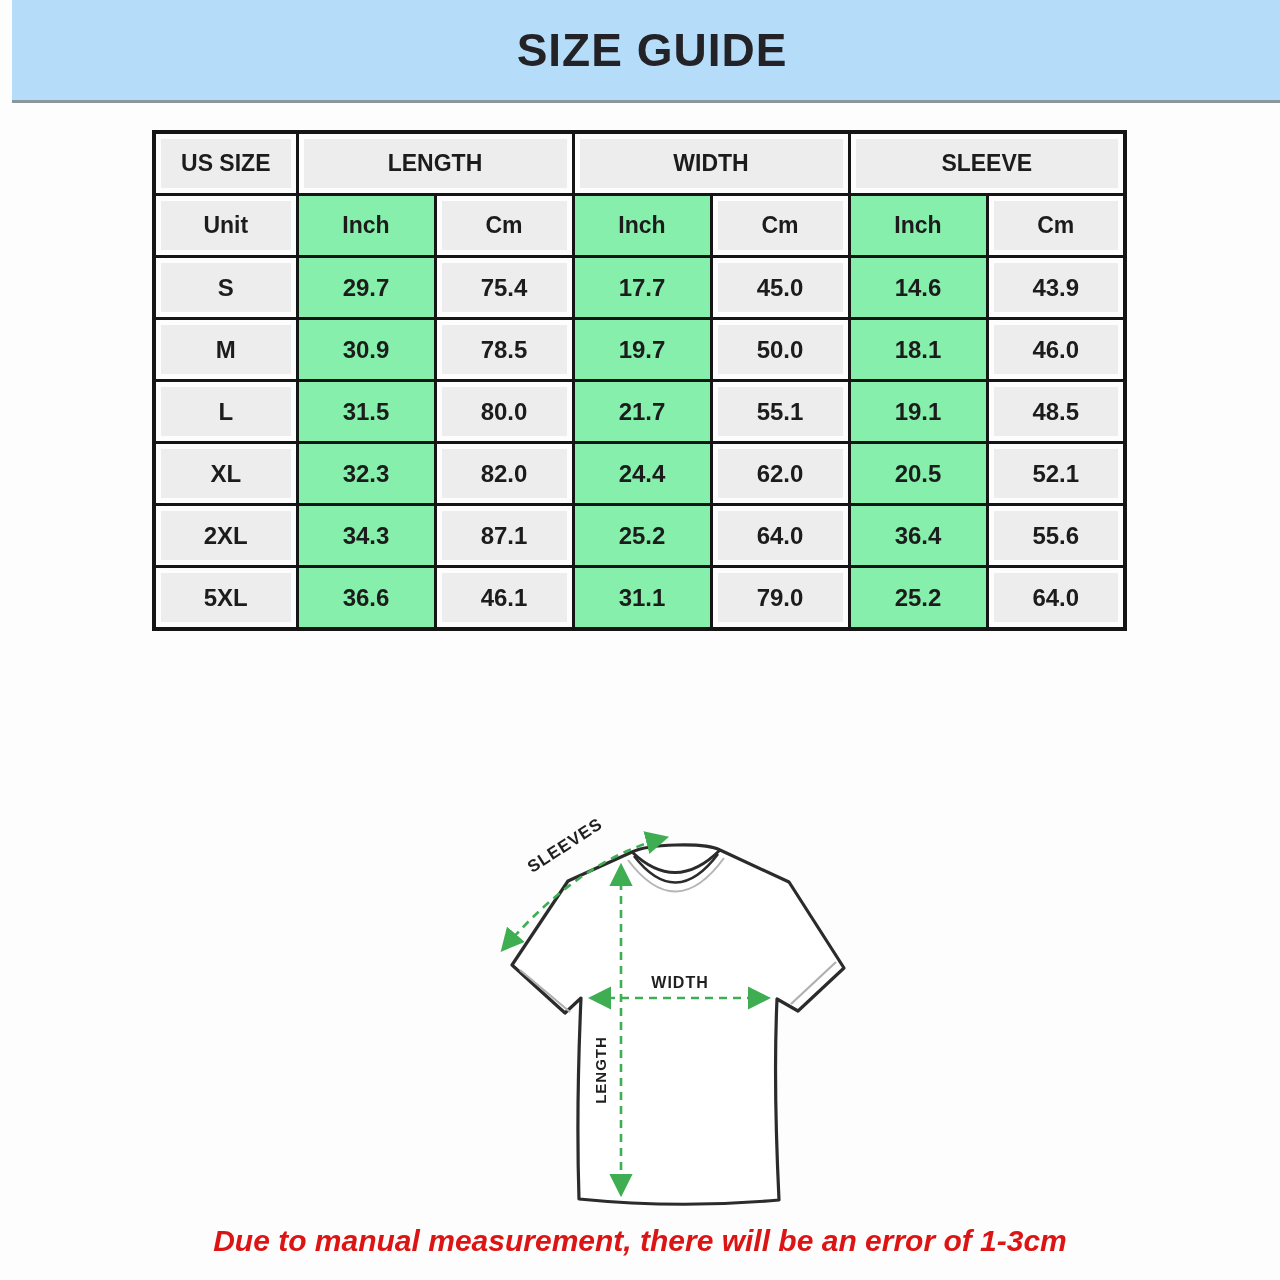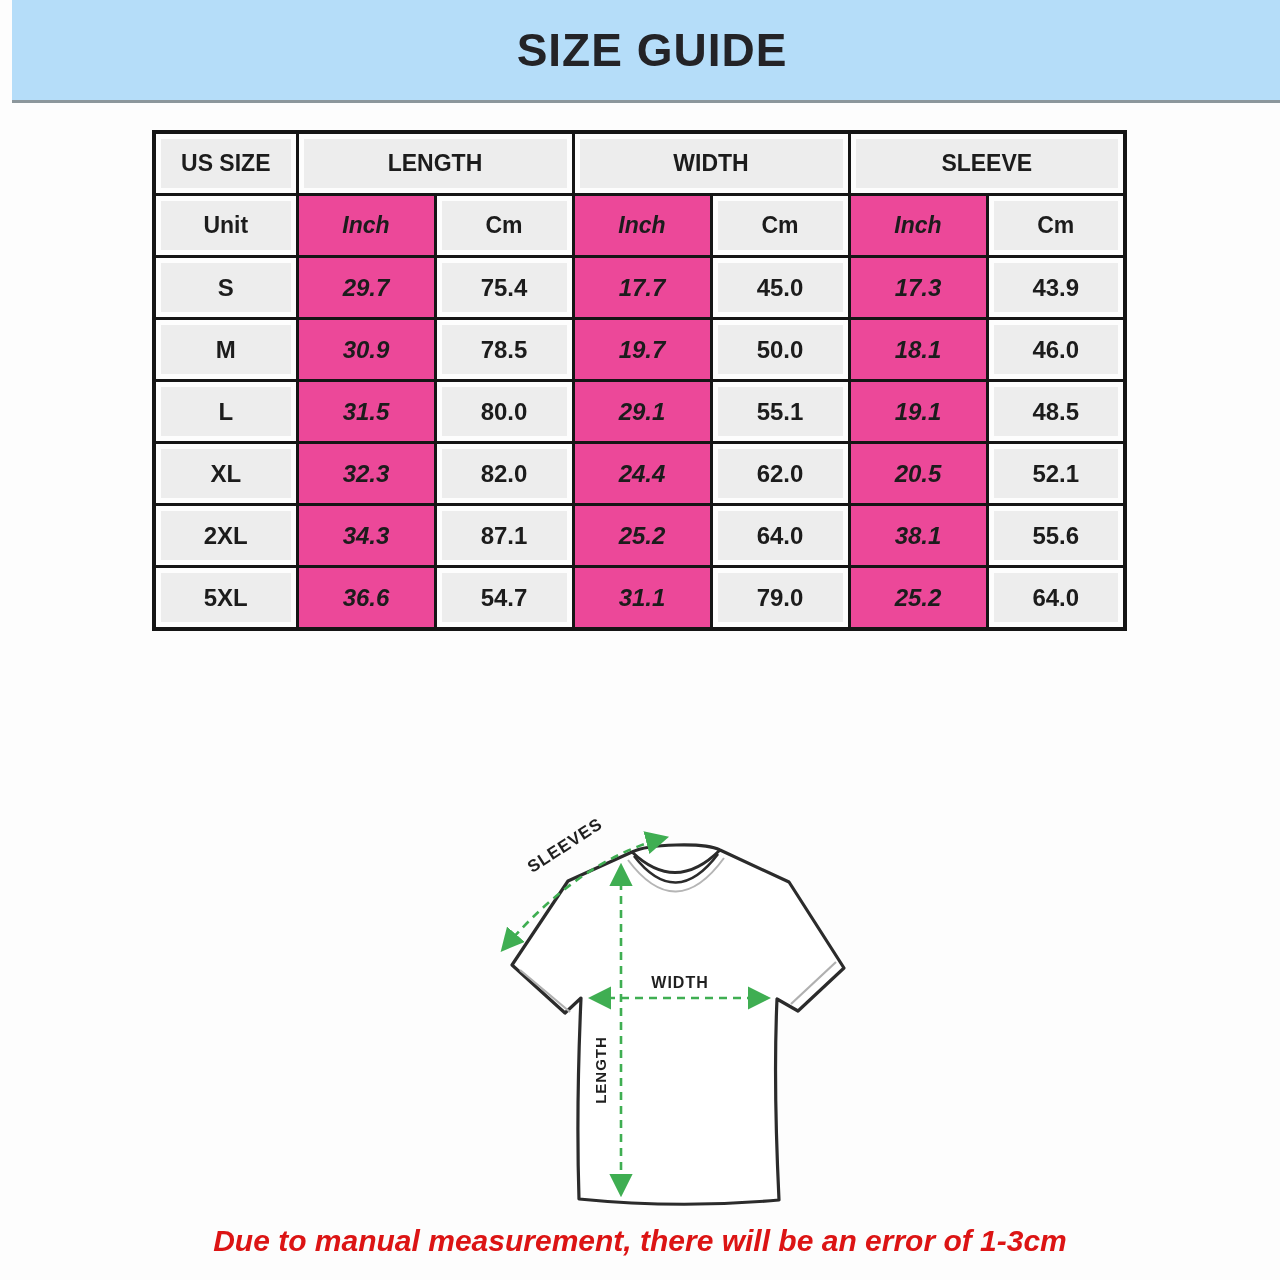--- a/index.html
+++ b/index.html
@@ -26,21 +26,21 @@
     padding-left:16px;
   }
   table.size th, table.size td{
     border:3px solid #151515;
     height:59px;text-align:center;vertical-align:middle;
     font-weight:bold;color:#1c1c1c;padding:0;
   }
   table.size th{font-size:23px;}
   table.size td{font-size:24px;}
   .shade{background-color:#ededed;box-shadow:inset 0 0 0 5px #fdfdfd;}
-  .plain{background-color:#ec4899;font-style:italic;}
+  .plain{background-color:#86efac;}
   
   .diagram{position:absolute;left:440px;top:798px;width:560px;height:424px;}
   
   .note{
     position:absolute;left:0;top:1224px;width:1280px;
     text-align:center;font-size:30px;font-weight:bold;font-style:italic;
   }
 </style>
 </head>
 <body>
@@ -77,63 +77,63 @@
         <th class="shade">Cm</th>
       </tr>
     </thead>
     <tbody>
         <tr>
           <td class="shade">S</td>
           <td class="plain">29.7</td>
           <td class="shade">75.4</td>
           <td class="plain">17.7</td>
           <td class="shade">45.0</td>
-          <td class="plain">17.3</td>
+          <td class="plain">14.6</td>
           <td class="shade">43.9</td>
         </tr>
         <tr>
           <td class="shade">M</td>
           <td class="plain">30.9</td>
           <td class="shade">78.5</td>
           <td class="plain">19.7</td>
           <td class="shade">50.0</td>
           <td class="plain">18.1</td>
           <td class="shade">46.0</td>
         </tr>
         <tr>
           <td class="shade">L</td>
           <td class="plain">31.5</td>
           <td class="shade">80.0</td>
-          <td class="plain">29.1</td>
+          <td class="plain">21.7</td>
           <td class="shade">55.1</td>
           <td class="plain">19.1</td>
           <td class="shade">48.5</td>
         </tr>
         <tr>
           <td class="shade">XL</td>
           <td class="plain">32.3</td>
           <td class="shade">82.0</td>
           <td class="plain">24.4</td>
           <td class="shade">62.0</td>
           <td class="plain">20.5</td>
           <td class="shade">52.1</td>
         </tr>
         <tr>
           <td class="shade">2XL</td>
           <td class="plain">34.3</td>
           <td class="shade">87.1</td>
           <td class="plain">25.2</td>
           <td class="shade">64.0</td>
-          <td class="plain">38.1</td>
+          <td class="plain">36.4</td>
           <td class="shade">55.6</td>
         </tr>
         <tr>
           <td class="shade">5XL</td>
           <td class="plain">36.6</td>
-          <td class="shade">54.7</td>
+          <td class="shade">46.1</td>
           <td class="plain">31.1</td>
           <td class="shade">79.0</td>
           <td class="plain">25.2</td>
           <td class="shade">64.0</td>
         </tr>
       </tbody>
   </table>
 </div>
 
 <div class="diagram">

